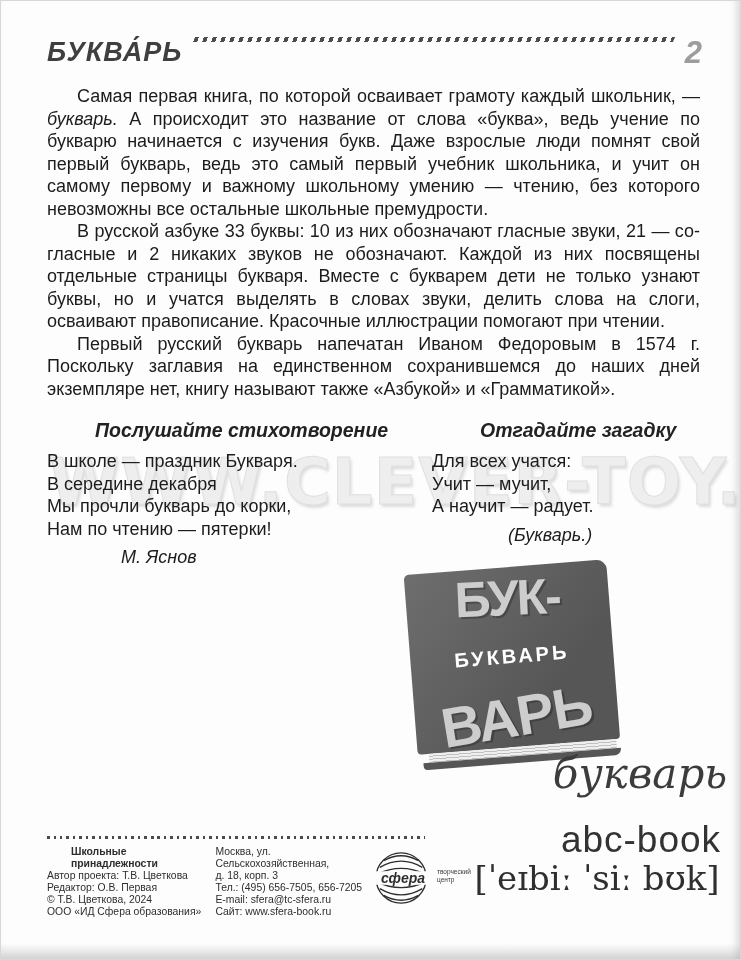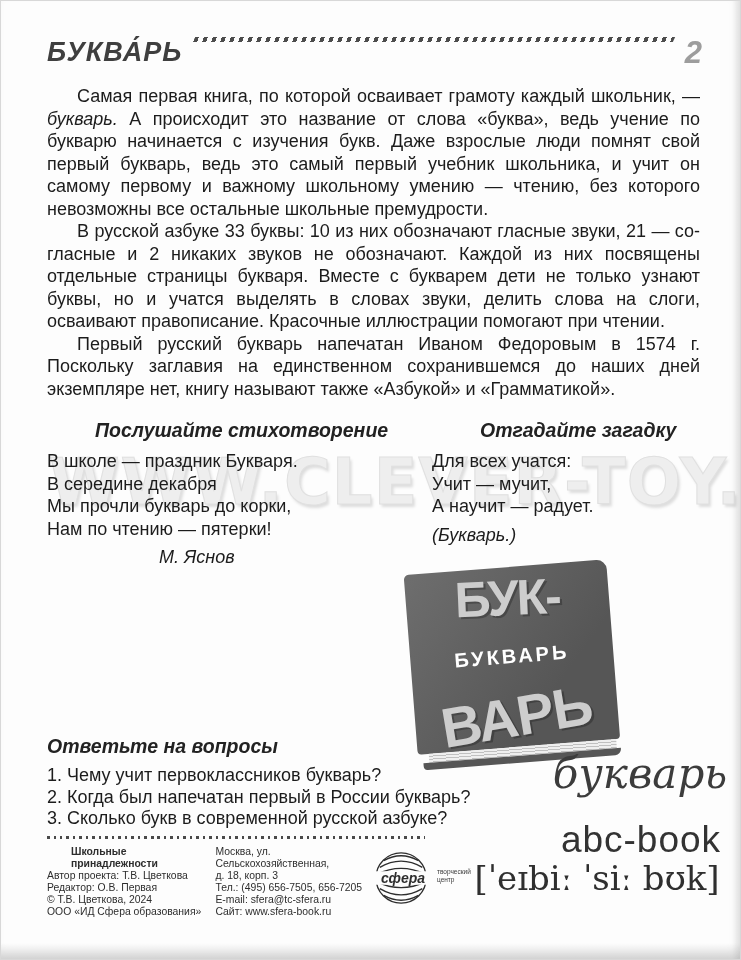--- a/index.html
+++ b/index.html
@@ -21,22 +21,22 @@
   
   .watermark{position:absolute;left:48px;top:444px;z-index:0;white-space:nowrap;
     font-family:"DejaVu Sans",sans-serif;font-weight:bold;font-size:64px;letter-spacing:1px;
     color:#eeeeee;-webkit-text-stroke:1px #e0e0e0;text-shadow:2px 3px 3px rgba(0,0,0,0.13);}
   
   .cols{position:absolute;left:46px;top:418px;width:653px;display:flex;z-index:1;}
   .col-left{width:385px;}
   .col-right{flex:1;}
   .col-h{font-size:19.5px;font-weight:bold;font-style:italic;margin-bottom:8px;color:#222;margin-left:48px;}
   .col-line{font-size:18px;line-height:22.5px;}
-  .poem-author{font-style:italic;font-size:18px;margin-top:7px;margin-left:112px;}
-  .riddle-answer{font-style:italic;font-size:18px;margin-top:7px;}
+  .poem-author{font-style:italic;font-size:18px;margin-top:7px;margin-left:74px;}
+  .riddle-answer{font-style:italic;font-size:18px;margin-top:7px;margin-left:76px;}
   
   .book{position:absolute;left:410px;top:566px;width:203px;transform:rotate(-4.5deg);z-index:1;}
   .book-cover{background:linear-gradient(130deg,#6e6e6e,#565656 70%);border-radius:5px 10px 4px 4px;
     padding:8px 6px 4px;height:168px;display:flex;flex-direction:column;justify-content:space-between;}
   .book-top{font-size:50px;font-weight:900;color:#cdcdcd;text-align:center;line-height:0.95;
     letter-spacing:-2px;transform:rotate(2deg);text-shadow:2px 2px 0 rgba(0,0,0,0.25);}
   .book-mid{font-size:20px;color:#ffffff;text-align:center;letter-spacing:3px;font-weight:bold;}
   .book-bottom{font-size:56px;font-weight:900;color:#cdcdcd;text-align:center;line-height:0.95;
     letter-spacing:-1px;transform:rotate(-5deg);text-shadow:2px 2px 0 rgba(0,0,0,0.25);}
   .book-pages{height:9px;margin:0 4px 0 11px;background:repeating-linear-gradient(180deg,#efefef 0 2px,#c0c0c0 2px 3px);}
@@ -108,26 +108,20 @@
   <div class="book">
     <div class="book-cover">
       <div class="book-top">БУК-</div>
       <div class="book-mid">БУКВАРЬ</div>
       <div class="book-bottom">ВАРЬ</div>
     </div>
     <div class="book-pages"></div>
     <div class="book-back"></div>
   </div>
 
-  <div class="questions">
-    <div class="q-h">Ответьте на вопросы</div>
-    <div class="q-item">1. Чему учит первоклассников букварь?</div>
-    <div class="q-item">2. Когда был напечатан первый в России букварь?</div>
-    <div class="q-item">3. Сколько букв в современной русской азбуке?</div>
-  </div>
 
   <div class="sep"></div>
 
   <div class="footer">
     <div class="f-col1">
       <div class="f-bold">Школьные принадлежности</div>
       <div>Автор проекта: Т.В. Цветкова</div>
       <div>Редактор: О.В. Первая</div>
       <div>© Т.В. Цветкова, 2024</div>
       <div>ООО «ИД Сфера образования»</div>

